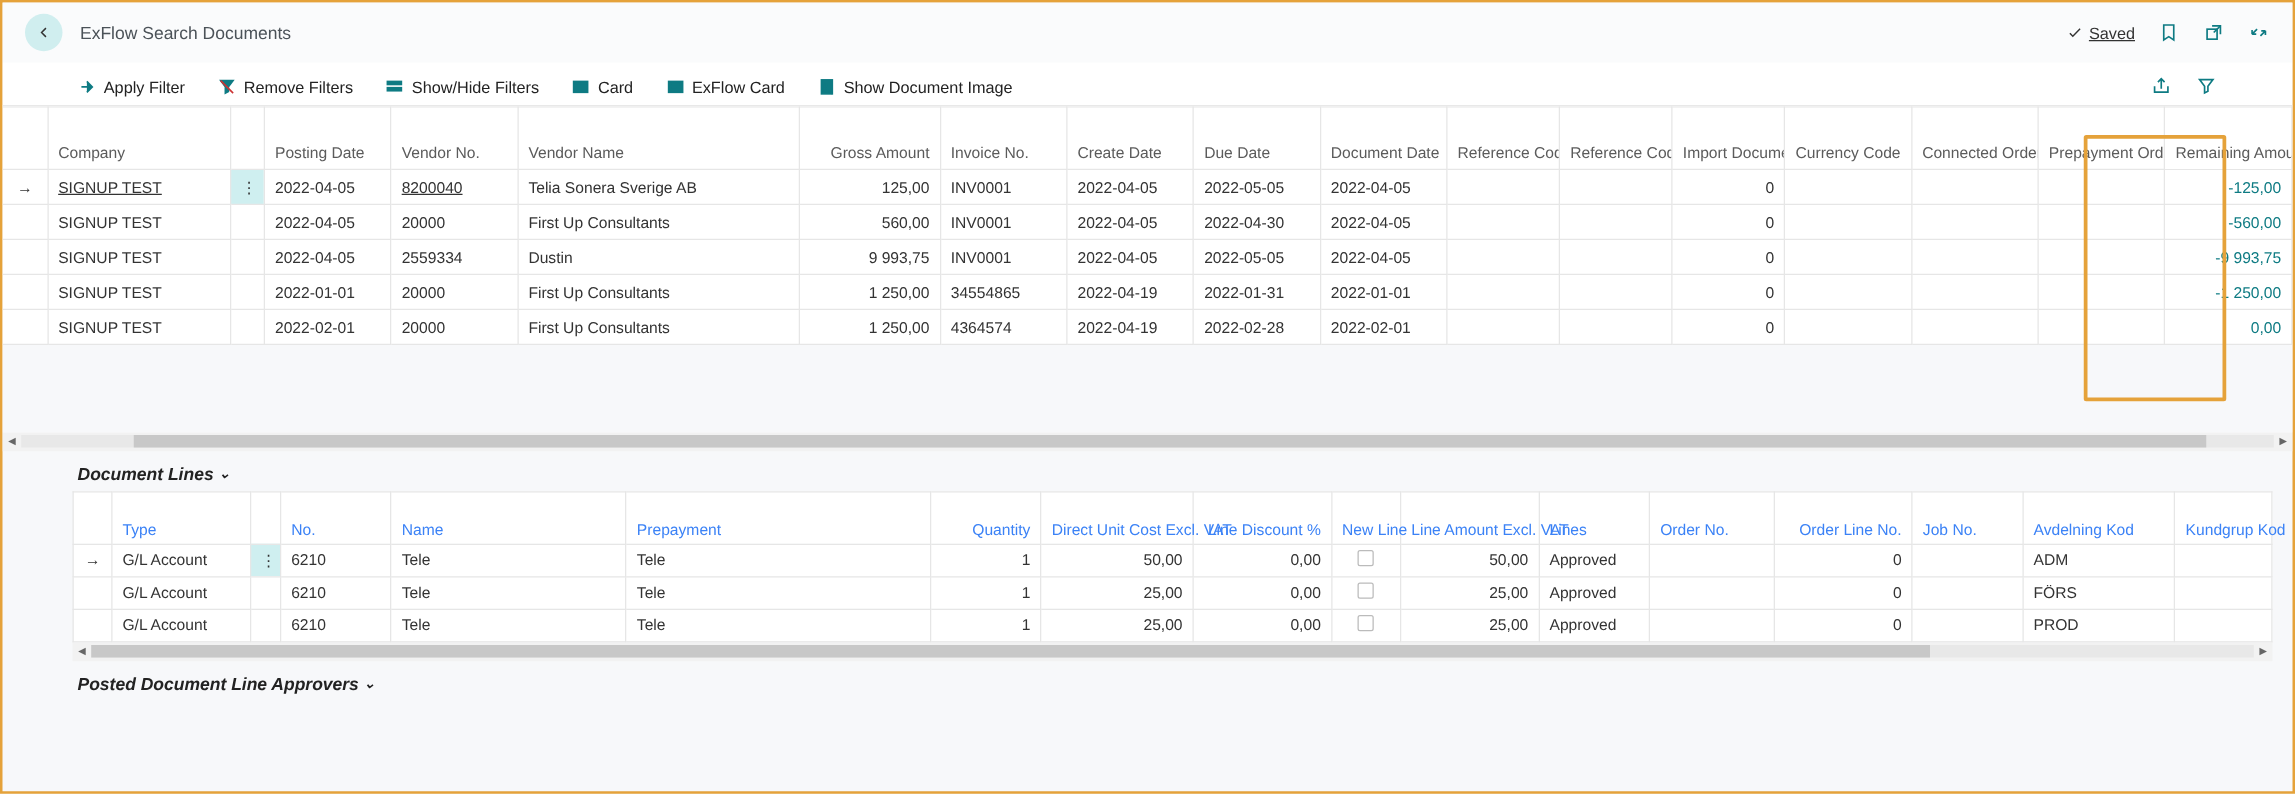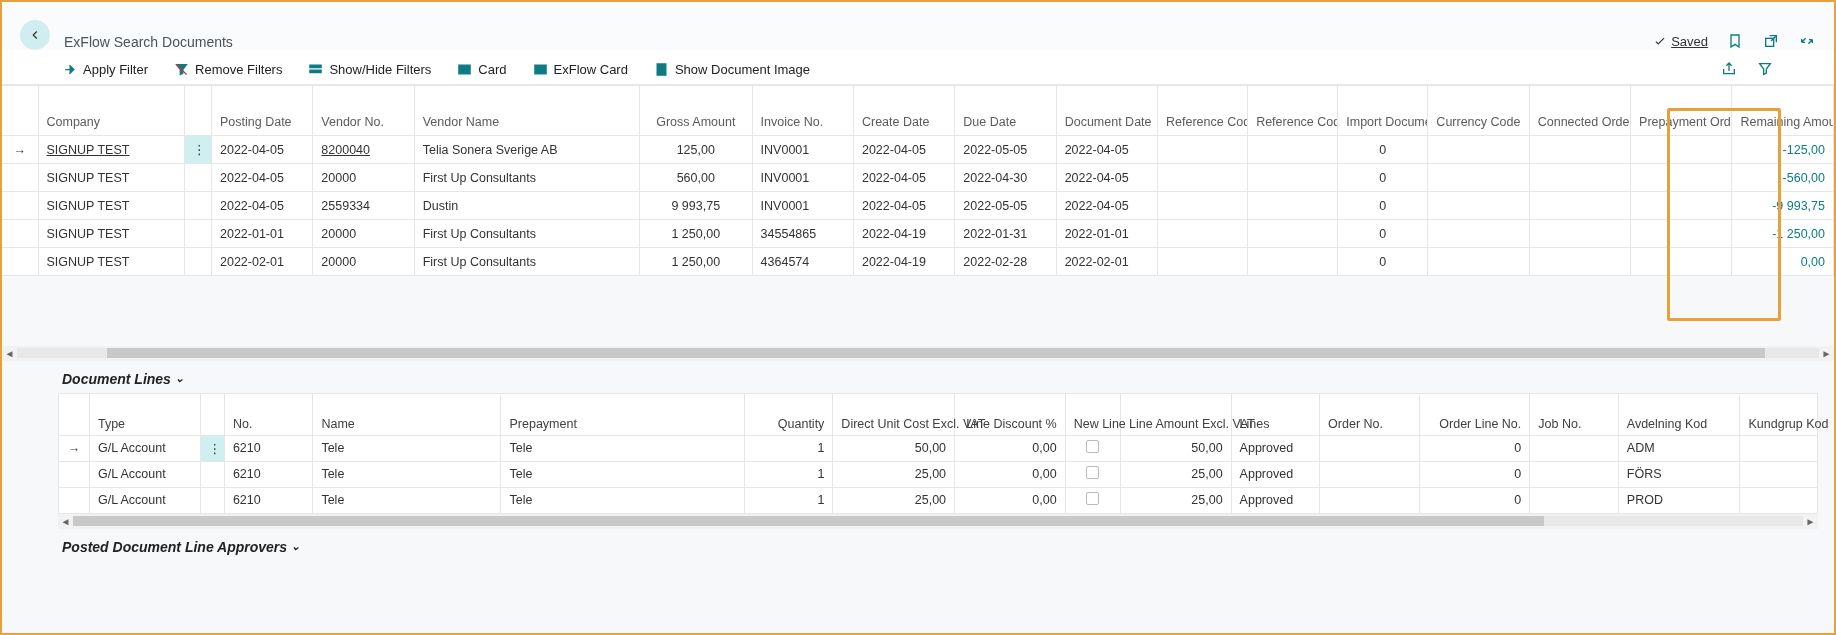--- a/index.html
+++ b/index.html
@@ -10,21 +10,21 @@
     background: #f7f8fa;
     border: 2px solid #e5a23a;
     width: 1836px;
     height: 635px;
     overflow: hidden;
     position: relative;
   }
   
   .topbar {
     display: flex;
-    align-items: flex-end;
+    align-items: center;
     height: 48px;
     background: #fafbfc;
     padding: 0 18px;
   }
   .back-btn {
     width: 30px; height: 30px;
     border-radius: 50%;
     background: #d0eeef;
     display: flex; align-items: center; justify-content: center;
     margin-right: 14px;
@@ -58,21 +58,21 @@
     border: 1px solid #e6e6e6;
     padding: 4px 8px;
     font-size: 12.5px;
     background:#fff;
     height: 28px;
     text-align:left;
     white-space:nowrap;
     overflow:hidden;
   }
   .grid th { color:#5b5b5b; font-weight:400; vertical-align:bottom; padding-bottom:6px; height:50px; }
-  .grid .num { text-align:center; }
+  .grid .num { text-align:right; }
   .grid .blue-num { text-align:right; color:#0e7b83; }
   .grid .arrow-cell { width:28px; text-align:center; border-left:none;}
   .grid .menu-cell { width:22px; background:#cfeff0; text-align:center; cursor:pointer;}
   .grid .underline { text-decoration: underline; }
   .col-remaining { position:relative; }
   .highlight-box {
     position:absolute;
     border: 3px solid #e5a23a;
     border-radius:2px;
     pointer-events:none;
@@ -97,21 +97,21 @@
   table.lines { border-collapse:collapse; width:1760px; table-layout:fixed;}
   .lines th, .lines td {
     border:1px solid #e6e6e6;
     padding:4px 8px;
     font-size:12.5px;
     background:#fff;
     height:26px;
     text-align:left;
     white-space:nowrap;
   }
-  .lines th { color:#404040; font-weight:400; vertical-align:bottom; height:42px;}
+  .lines th { color:#3b82f6; font-weight:400; vertical-align:bottom; height:42px;}
   .lines .num { text-align:right; }
   .lines .chk { text-align:center; }
   .lines .chk span { display:inline-block; width:13px; height:13px; border:1px solid #bbb; border-radius:2px;}
   .lines .menu-cell { width:20px; background:#cfeff0; text-align:center; cursor:pointer;}
   .lines .arrow-cell{ width:26px; text-align:center;}
 
   .section-title .chev { font-size:11px; }
 
   .spacer-row td { height:70px; background:#f7f8fa; border:none;}
 </style>

